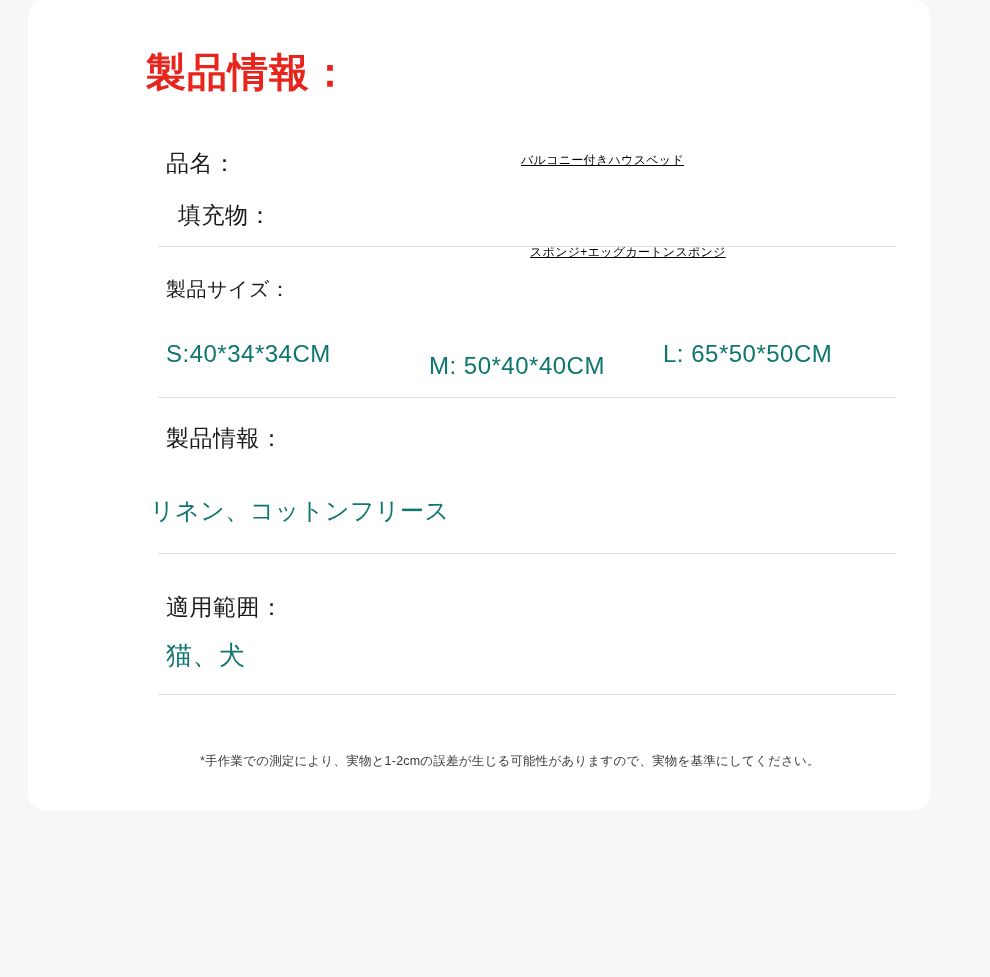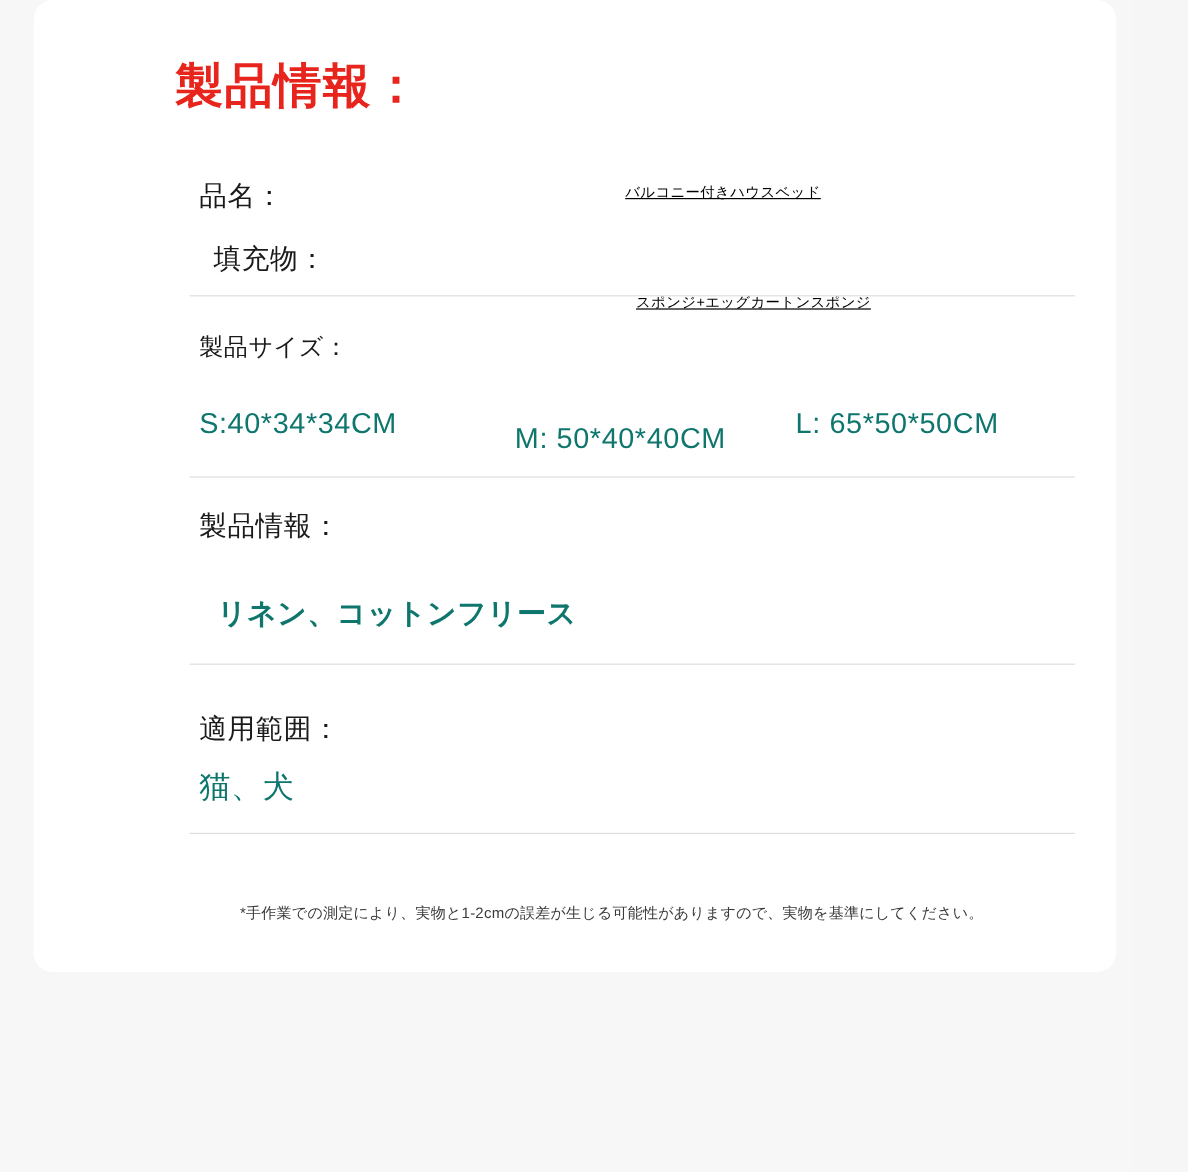--- a/index.html
+++ b/index.html
@@ -103,21 +103,21 @@
   #div-1 { left: 20px; top: 246px; width: 738px; }
 
   #row-size-label   { left: 28px;  top: 276px; font-size: 20px; }
   #row-size-s { left: 28px;  top: 340px; }
   #row-size-m { left: 270px; top: 352px; margin-left: 21px; }
   #row-size-l { left: 525px; top: 340px; }
 
   #div-2 { left: 20px; top: 397px; width: 738px; }
 
   #row-mat-label { left: 28px; top: 423px; }
-  #row-mat-value { left: 43px; top: 495px; font-weight: bold; }
+  #row-mat-value { left: 12px; top: 495px; }
 
   #div-3 { left: 20px; top: 553px; width: 738px; }
 
   #row-use-label { left: 28px; top: 592px; }
   #row-use-value { left: 28px; top: 638px; font-size: 26px; }
 
   #div-4 { left: 20px; top: 694px; width: 738px; }
 
   #footnote-1 { left: 62px; top: 753px; }
 </style>

